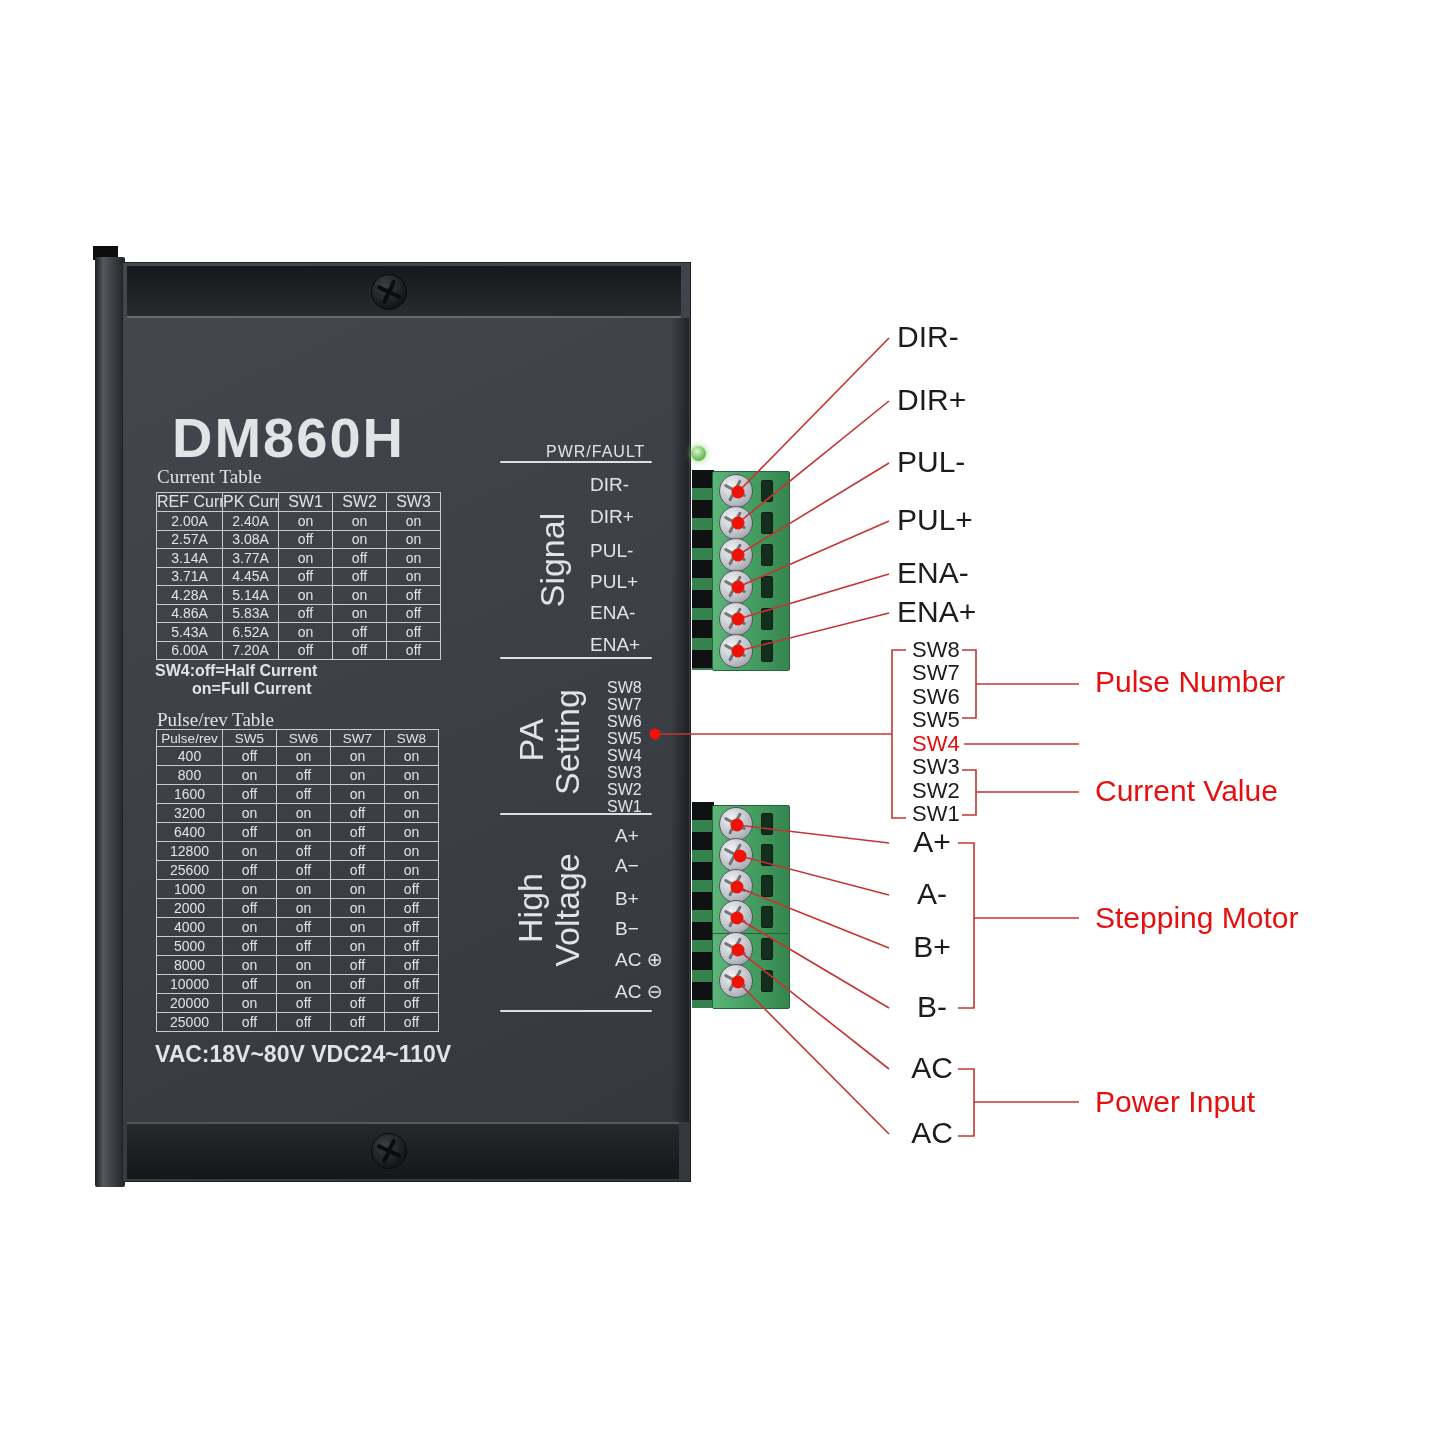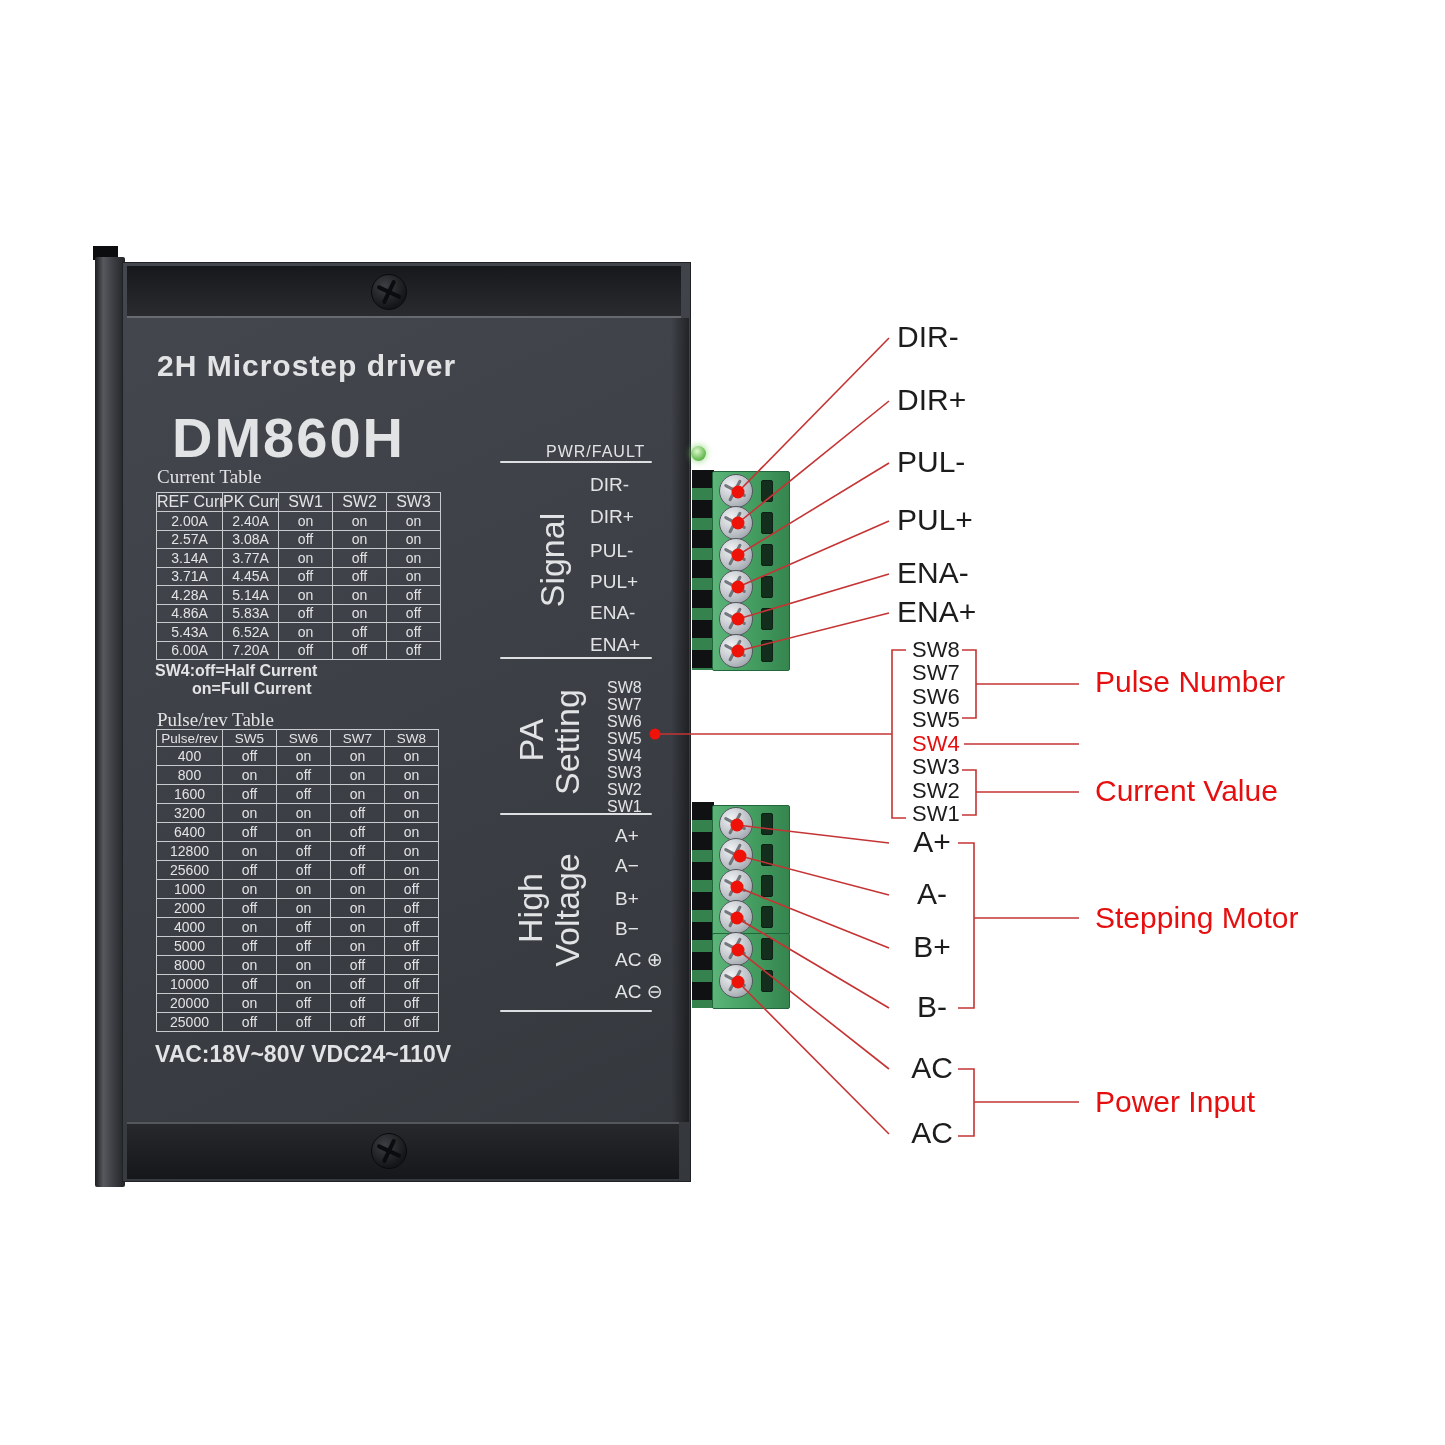--- a/index.html
+++ b/index.html
@@ -89,21 +89,20 @@
 
   <div class="abs flange-tab"></div>
   <div class="abs flange"></div>
   <div class="abs dev-body"></div>
   <div class="abs bar-top"></div>
   <div class="abs bar-bottom"></div>
   <div class="abs face-edge"></div>
   <div class="abs screw-dark" style="left:371px;top:274px;"></div>
   <div class="abs screw-dark" style="left:371px;top:1133px;"></div>
 
-  <div class="abs p-txt title1">2H Microstep driver</div>
   <div class="abs p-txt model">DM860H</div>
 
   <div class="abs p-txt tbl-title" style="left:157px;top:466px;">Current Table</div>
   <table class="dev-table ct">
     <colgroup>
         <col style="width:66px">
         <col style="width:56px">
         <col style="width:54px">
         <col style="width:54px">
         <col style="width:54px">

